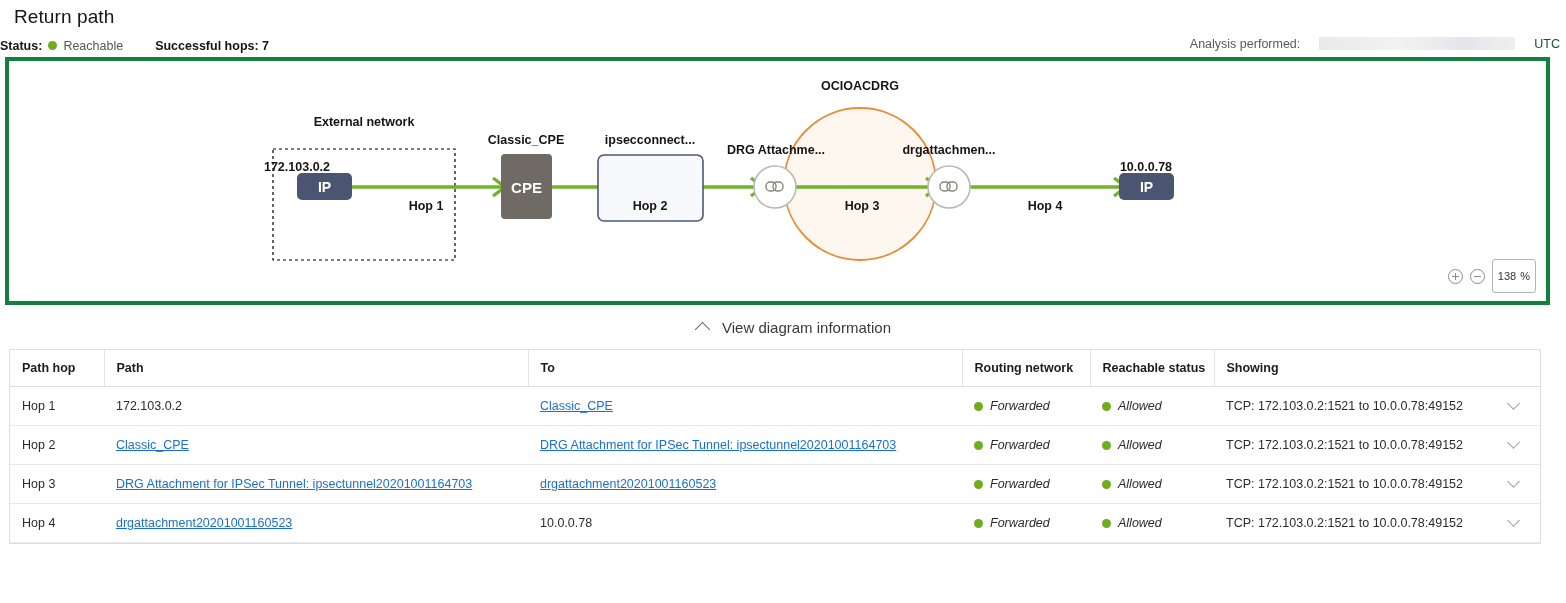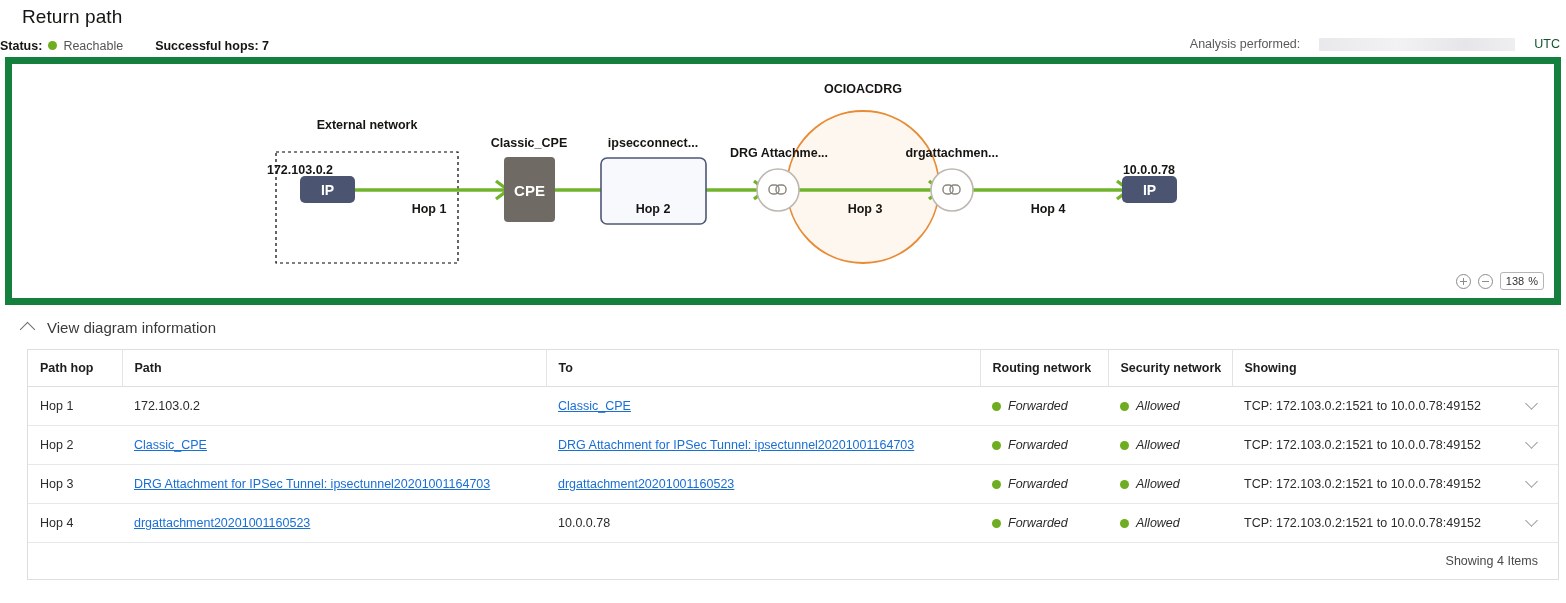--- a/index.html
+++ b/index.html
@@ -9,21 +9,21 @@
     font-family: "Liberation Sans", sans-serif;
     color: #161512;
     overflow: hidden;
   }
 
   
   .page-title {
     font-size: 19px;
     font-weight: 400;
     color: #161512;
-    padding: 6px 0 0 22px;
+    padding: 6px 0 0 14px;
     letter-spacing: .1px;
   }
   .status-bar {
     display: flex;
     align-items: center;
     font-size: 12.5px;
     padding: 9px 0 0 0;
     position: relative;
     height: 26px;
   }
@@ -34,38 +34,38 @@
     margin: 0 6px 0 6px;
     background: #6ead1f;
     flex: none;
   }
   .status-value { color: #555; margin-right: 32px; }
   .hops-label { font-weight: bold; color: #161512; }
 
   .analysis-wrap {
     position: absolute;
     right: 6px; top: 9px;
-    display: flex; align-items: center;
+    display: flex; 
     font-size: 12.5px;
     color: #5a5a5a;
     gap: 11px;
   }
   .analysis-label { margin-right: 8px; }
   .redacted {
     width: 196px; height: 13px;
     background: linear-gradient(90deg,#e9e9ec 0%,#f2f2f4 40%,#e6e6ea 75%,#efeff1 100%);
     border-radius: 1px;
     margin-right: 8px;
   }
   .analysis-tz { color: #14532d; }
 
   
   .diagram-panel {
-    margin: 3px 5px 0 5px;
-    border: 7px solid #15803d;
+    margin: 3px 16px 0 5px;
+    border: 4px solid #15803d;
     height: 248px;
     background: #fff;
     position: relative;
     overflow: hidden;
   }
   .canvas { position: absolute; inset: 0; }
 
   .zoom-controls {
     position: absolute;
     right: 10px; bottom: 8px;
@@ -81,50 +81,51 @@
   }
   .zoom-btn::before, .zoom-btn::after {
     content: ""; position: absolute; background: #8c8c8c;
   }
   .zoom-btn.plus::before { left: 3px; top: 6px; width: 7px; height: 1.3px; }
   .zoom-btn.plus::after  { top: 3px; left: 6px; height: 7px; width: 1.3px; }
   .zoom-btn.minus::before { left: 3px; top: 6px; width: 7px; height: 1.3px; }
   .zoom-value {
     border: 1px solid #b5b5b5;
     border-radius: 3px;
-    height: 18px;
+    height: 34px;
     min-width: 40px;
     display: flex; align-items: center; justify-content: center;
     gap: 4px;
     font-size: 11px;
     color: #333;
     padding: 0 5px;
     background: #fff;
   }
 
   
   .disclosure {
     display: flex; align-items: center;
     padding: 14px 0 13px 22px;
     cursor: pointer;
+    justify-content: center;
   }
   .chevron-up {
     width: 11px; height: 11px;
     border-left: 1.4px solid #6b6b6b;
     border-top: 1.4px solid #6b6b6b;
     transform: rotate(45deg);
     margin-right: 14px;
     margin-top: 4px;
     flex: none;
   }
   .disclosure-label { font-size: 15px; color: #3a3a3a; }
 
   
   .table-wrap {
-    margin: 0 5px 0 27px;
+    margin: 0 5px 0 9px;
     border: 1px solid #dcdee2;
     width: 1532px;
     background: #fff;
   }
   table { width: 100%; border-collapse: collapse; table-layout: fixed; }
   thead th {
     font-size: 12.5px;
     font-weight: bold;
     color: #1d1d1d;
     text-align: left;
@@ -279,21 +280,21 @@
       <col class="c-route">
         <col class="c-sec">
         <col class="c-traf">
     </colgroup>
     <thead>
       <tr>
         <th>Path hop</th>
         <th>Path</th>
         <th>To</th>
         <th>Routing network</th>
-        <th>Security network</th>
+        <th>Reachable status</th>
         <th>Showing</th>
       </tr>
     </thead>
     <tbody>
 
       <tr>
         <td>Hop 1</td>
         <td><span>172.103.0.2</span></td>
         <td><a class="link">Classic_CPE</a></td>
         <td>
@@ -374,14 +375,13 @@
           <span>Allowed</span>
             </div>
         </td>
         <td class="chevron-cell">
           <span>TCP: 172.103.0.2:1521 to 10.0.0.78:49152</span>
           <span class="chevron-down"></span>
         </td>
       </tr>
     </tbody>
   </table>
-  <div class="table-footer">Showing 4 Items</div>
 </div>
 
 </body></html>

